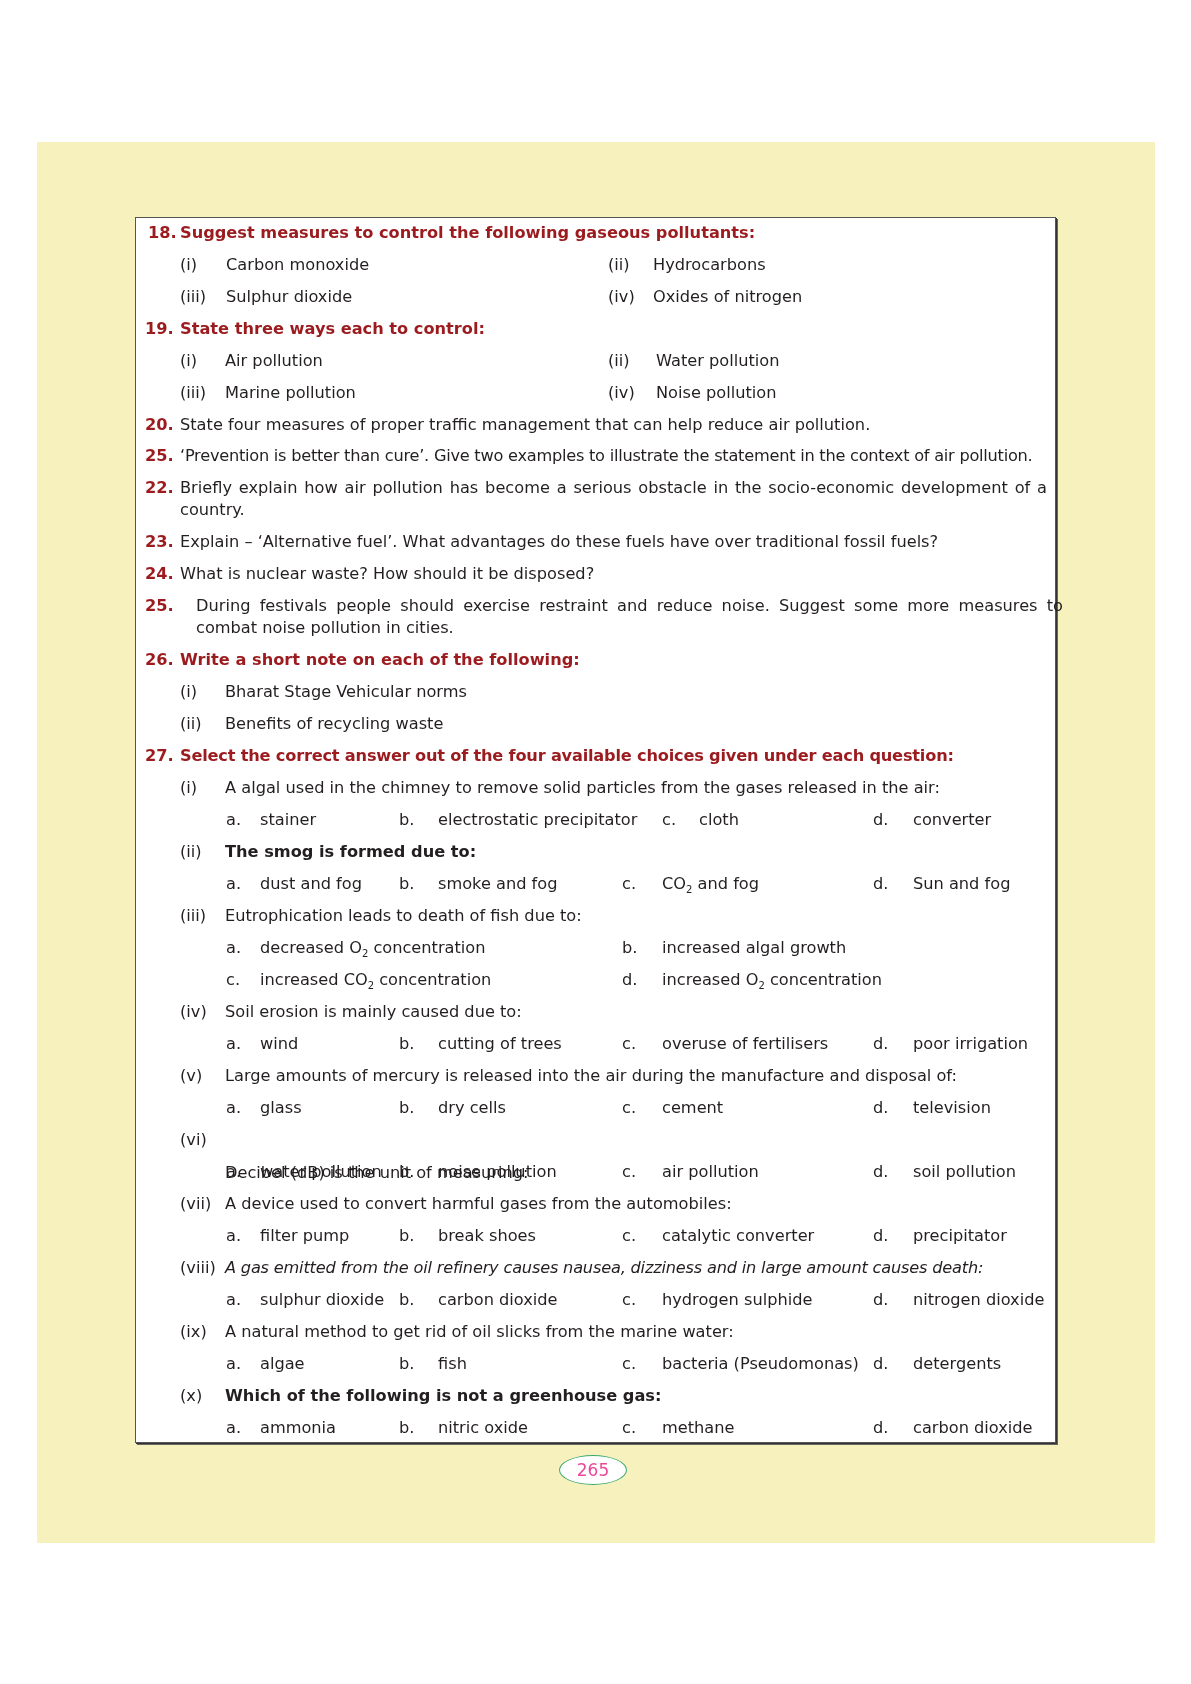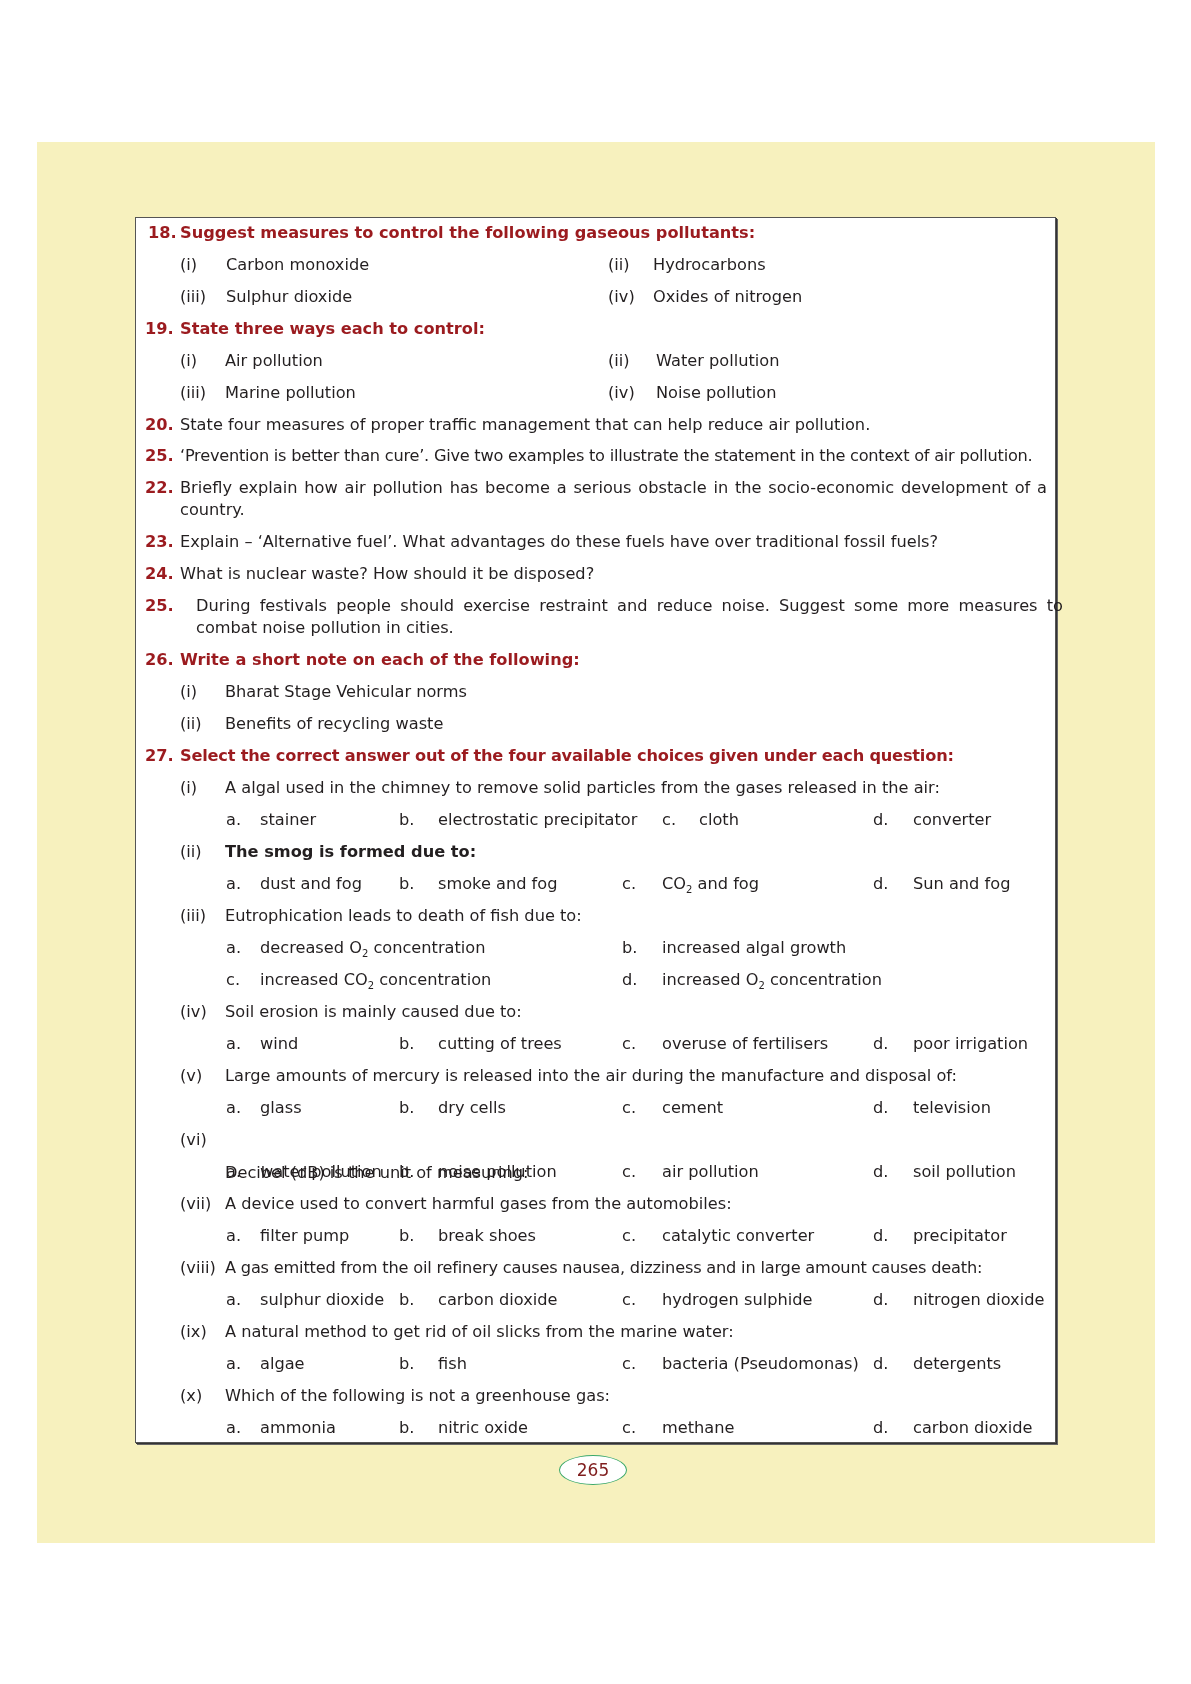--- a/index.html
+++ b/index.html
@@ -10,21 +10,21 @@
           background: #ffffff; border: 1px solid #555; box-shadow: 1px 1px 0 #333, 2px 2px 0 #666; }
   .line { position: absolute; left: 0; height: 22px; line-height: 22px; font-size: 16.2px; white-space: nowrap; }
   .num { position: absolute; font-weight: bold; color: #9b1b1f; }
   .head { position: absolute; font-weight: bold; color: #9b1b1f; }
   .txt { position: absolute; }
   .rn { position: absolute; }
   .wrap { position: absolute; white-space: normal; text-align: justify; text-align-last: left; }
   sub { font-size: 10px; vertical-align: -4px; line-height: 0; }
   .pnum { position: absolute; left: 559px; top: 1455px; width: 66px; height: 28px;
           border: 1.5px solid #3aa86a; border-radius: 50%; background: #ffffff;
-          font-size: 17px; line-height: 28px; text-align: center; color: #7f1d1d; }
+          font-size: 17px; line-height: 28px; text-align: center; color: #ec4899; }
 </style>
 </head>
 <body>
 
 <div class="page-bg"></div>
 <div class="qbox"></div>
 
 <div id="content">
 
   <div class="line" style="top:222px">
@@ -141,29 +141,29 @@
         <span class="txt" style="left: 225px; margin-top: 33px;">Decibel (dB) is the unit of measuring:</span>
       </div>
       <div class="line" style="top: 1161px;"><span><span class="rn" style="left: 226px;">a.</span><span class="txt" style="left: 260px;">water pollution</span></span><span><span class="rn" style="left: 399px;">b.</span><span class="txt" style="left: 438px;">noise pollution</span></span><span><span class="rn" style="left: 622px;">c.</span><span class="txt" style="left: 662px;">air pollution</span></span><span><span class="rn" style="left: 873px;">d.</span><span class="txt" style="left: 913px;">soil pollution</span></span></div>
       <div class="line" style="top: 1193px;">
         <span class="rn" style="left: 180px;">(vii)</span>
         <span class="txt" style="left: 225px;">A device used to convert harmful gases from the automobiles:</span>
       </div>
       <div class="line" style="top: 1225px;"><span><span class="rn" style="left: 226px;">a.</span><span class="txt" style="left: 260px;">filter pump</span></span><span><span class="rn" style="left: 399px;">b.</span><span class="txt" style="left: 438px;">break shoes</span></span><span><span class="rn" style="left: 622px;">c.</span><span class="txt" style="left: 662px;">catalytic converter</span></span><span><span class="rn" style="left: 873px;">d.</span><span class="txt" style="left: 913px;">precipitator</span></span></div>
       <div class="line" style="top: 1257px;">
         <span class="rn" style="left: 180px;">(viii)</span>
-        <span class="txt" style="left: 225px; letter-spacing: -0.2px;">A gas emitted from the oil refinery causes nausea, dizziness and in large amount causes death:</span>
+        <span class="txt" style="left: 225px; letter-spacing: -0.2px; font-style: italic;">A gas emitted from the oil refinery causes nausea, dizziness and in large amount causes death:</span>
       </div>
       <div class="line" style="top: 1289px;"><span><span class="rn" style="left: 226px;">a.</span><span class="txt" style="left: 260px;">sulphur dioxide</span></span><span><span class="rn" style="left: 399px;">b.</span><span class="txt" style="left: 438px;">carbon dioxide</span></span><span><span class="rn" style="left: 622px;">c.</span><span class="txt" style="left: 662px;">hydrogen sulphide</span></span><span><span class="rn" style="left: 873px;">d.</span><span class="txt" style="left: 913px;">nitrogen dioxide</span></span></div>
       <div class="line" style="top: 1321px;">
         <span class="rn" style="left: 180px;">(ix)</span>
         <span class="txt" style="left: 225px;">A natural method to get rid of oil slicks from the marine water:</span>
       </div>
       <div class="line" style="top: 1353px;"><span><span class="rn" style="left: 226px;">a.</span><span class="txt" style="left: 260px;">algae</span></span><span><span class="rn" style="left: 399px;">b.</span><span class="txt" style="left: 438px;">fish</span></span><span><span class="rn" style="left: 622px;">c.</span><span class="txt" style="left: 662px;">bacteria (Pseudomonas)</span></span><span><span class="rn" style="left: 873px;">d.</span><span class="txt" style="left: 913px;">detergents</span></span></div>
       <div class="line" style="top: 1385px;">
         <span class="rn" style="left: 180px;">(x)</span>
-        <span class="txt" style="left: 225px;">Which of the following is not a greenhouse gas:</span>
+        <span class="txt" style="left: 225px; font-weight: bold;">Which of the following is not a greenhouse gas:</span>
       </div>
       <div class="line" style="top: 1417px;"><span><span class="rn" style="left: 226px;">a.</span><span class="txt" style="left: 260px;">ammonia</span></span><span><span class="rn" style="left: 399px;">b.</span><span class="txt" style="left: 438px;">nitric oxide</span></span><span><span class="rn" style="left: 622px;">c.</span><span class="txt" style="left: 662px;">methane</span></span><span><span class="rn" style="left: 873px;">d.</span><span class="txt" style="left: 913px;">carbon dioxide</span></span></div>
     </div>
 </div>
 
 <div class="pnum">265</div>
 
 </body></html>

